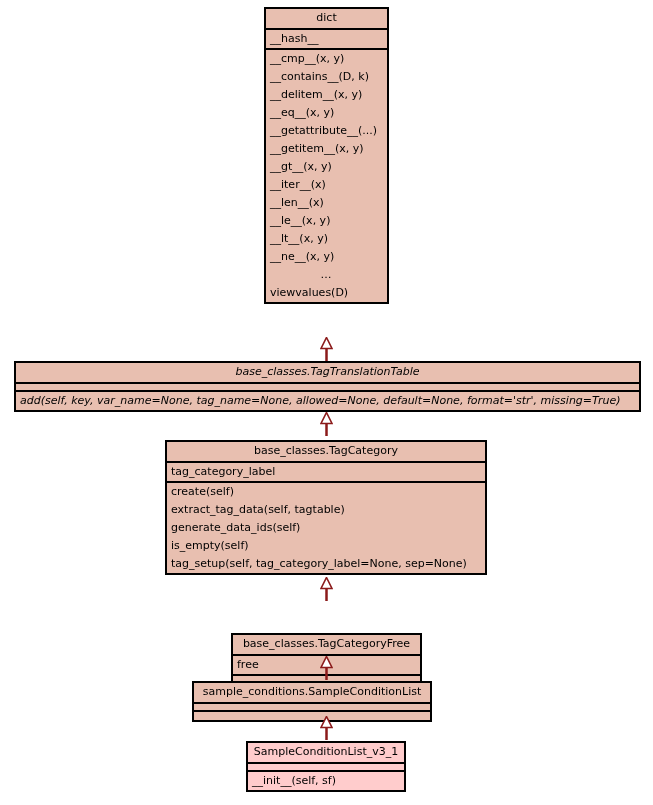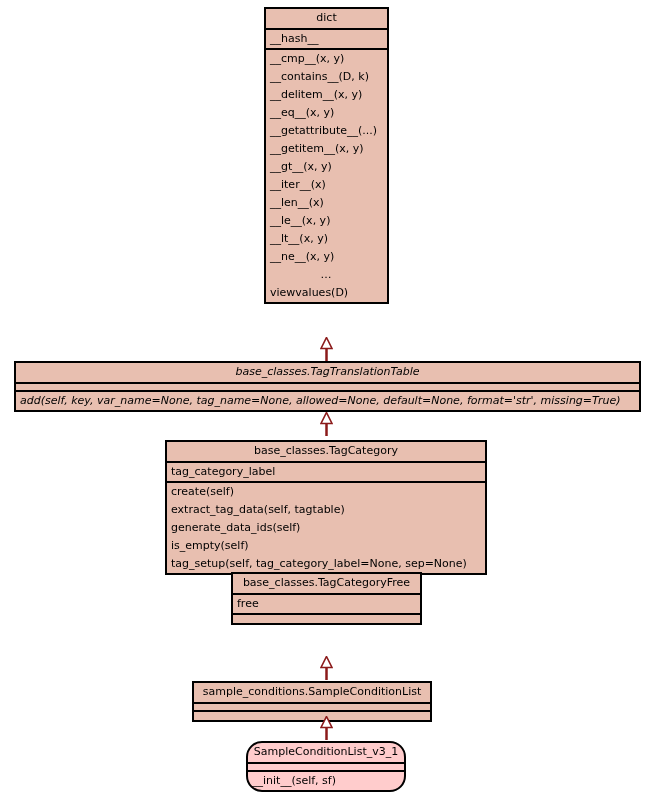--- a/index.html
+++ b/index.html
@@ -137,21 +137,21 @@
     </div>
   </div>
 
   <div class="arrow-wrap" style="left:320px; top:577px;">
     <svg width="13" height="24" viewBox="0 0 13 24">
       <line x1="6.5" y1="24" x2="6.5" y2="11" stroke="#8b1a1a" stroke-width="2.5"></line>
       <polygon points="6.5,0.5 12,11.5 1,11.5" fill="#ffffff" stroke="#8b1a1a" stroke-width="1.6"></polygon>
     </svg>
   </div>
 
-  <div class="uml-class" style="left:231px; top:572px; width:191px;">
+  <div class="uml-class" style="left:231px; top:633px; width:191px;">
     <div class="compartment">
       <div class="class-title">base_classes.TagCategoryFree</div>
     </div>
     <div class="compartment">
       <div class="member">free</div>
     </div>
     <div class="compartment empty"></div>
   </div>
 
   <div class="arrow-wrap" style="left:320px; top:656px;">
@@ -169,21 +169,21 @@
     <div class="compartment empty"></div>
   </div>
 
   <div class="arrow-wrap" style="left:320px; top:716px;">
     <svg width="13" height="24" viewBox="0 0 13 24">
       <line x1="6.5" y1="24" x2="6.5" y2="11" stroke="#8b1a1a" stroke-width="2.5"></line>
       <polygon points="6.5,0.5 12,11.5 1,11.5" fill="#ffffff" stroke="#8b1a1a" stroke-width="1.6"></polygon>
     </svg>
   </div>
 
-  <div class="uml-class current" style="left:246px; top:741px; width:160px;border-radius:16px;">
+  <div class="uml-class current" style="left:246px; top:741px; width:160px;">
     <div class="compartment">
       <div class="class-title">SampleConditionList_v3_1</div>
     </div>
     <div class="compartment empty"></div>
     <div class="compartment">
       <div class="member">__init__(self, sf)</div>
     </div>
   </div>
 
 </div>

